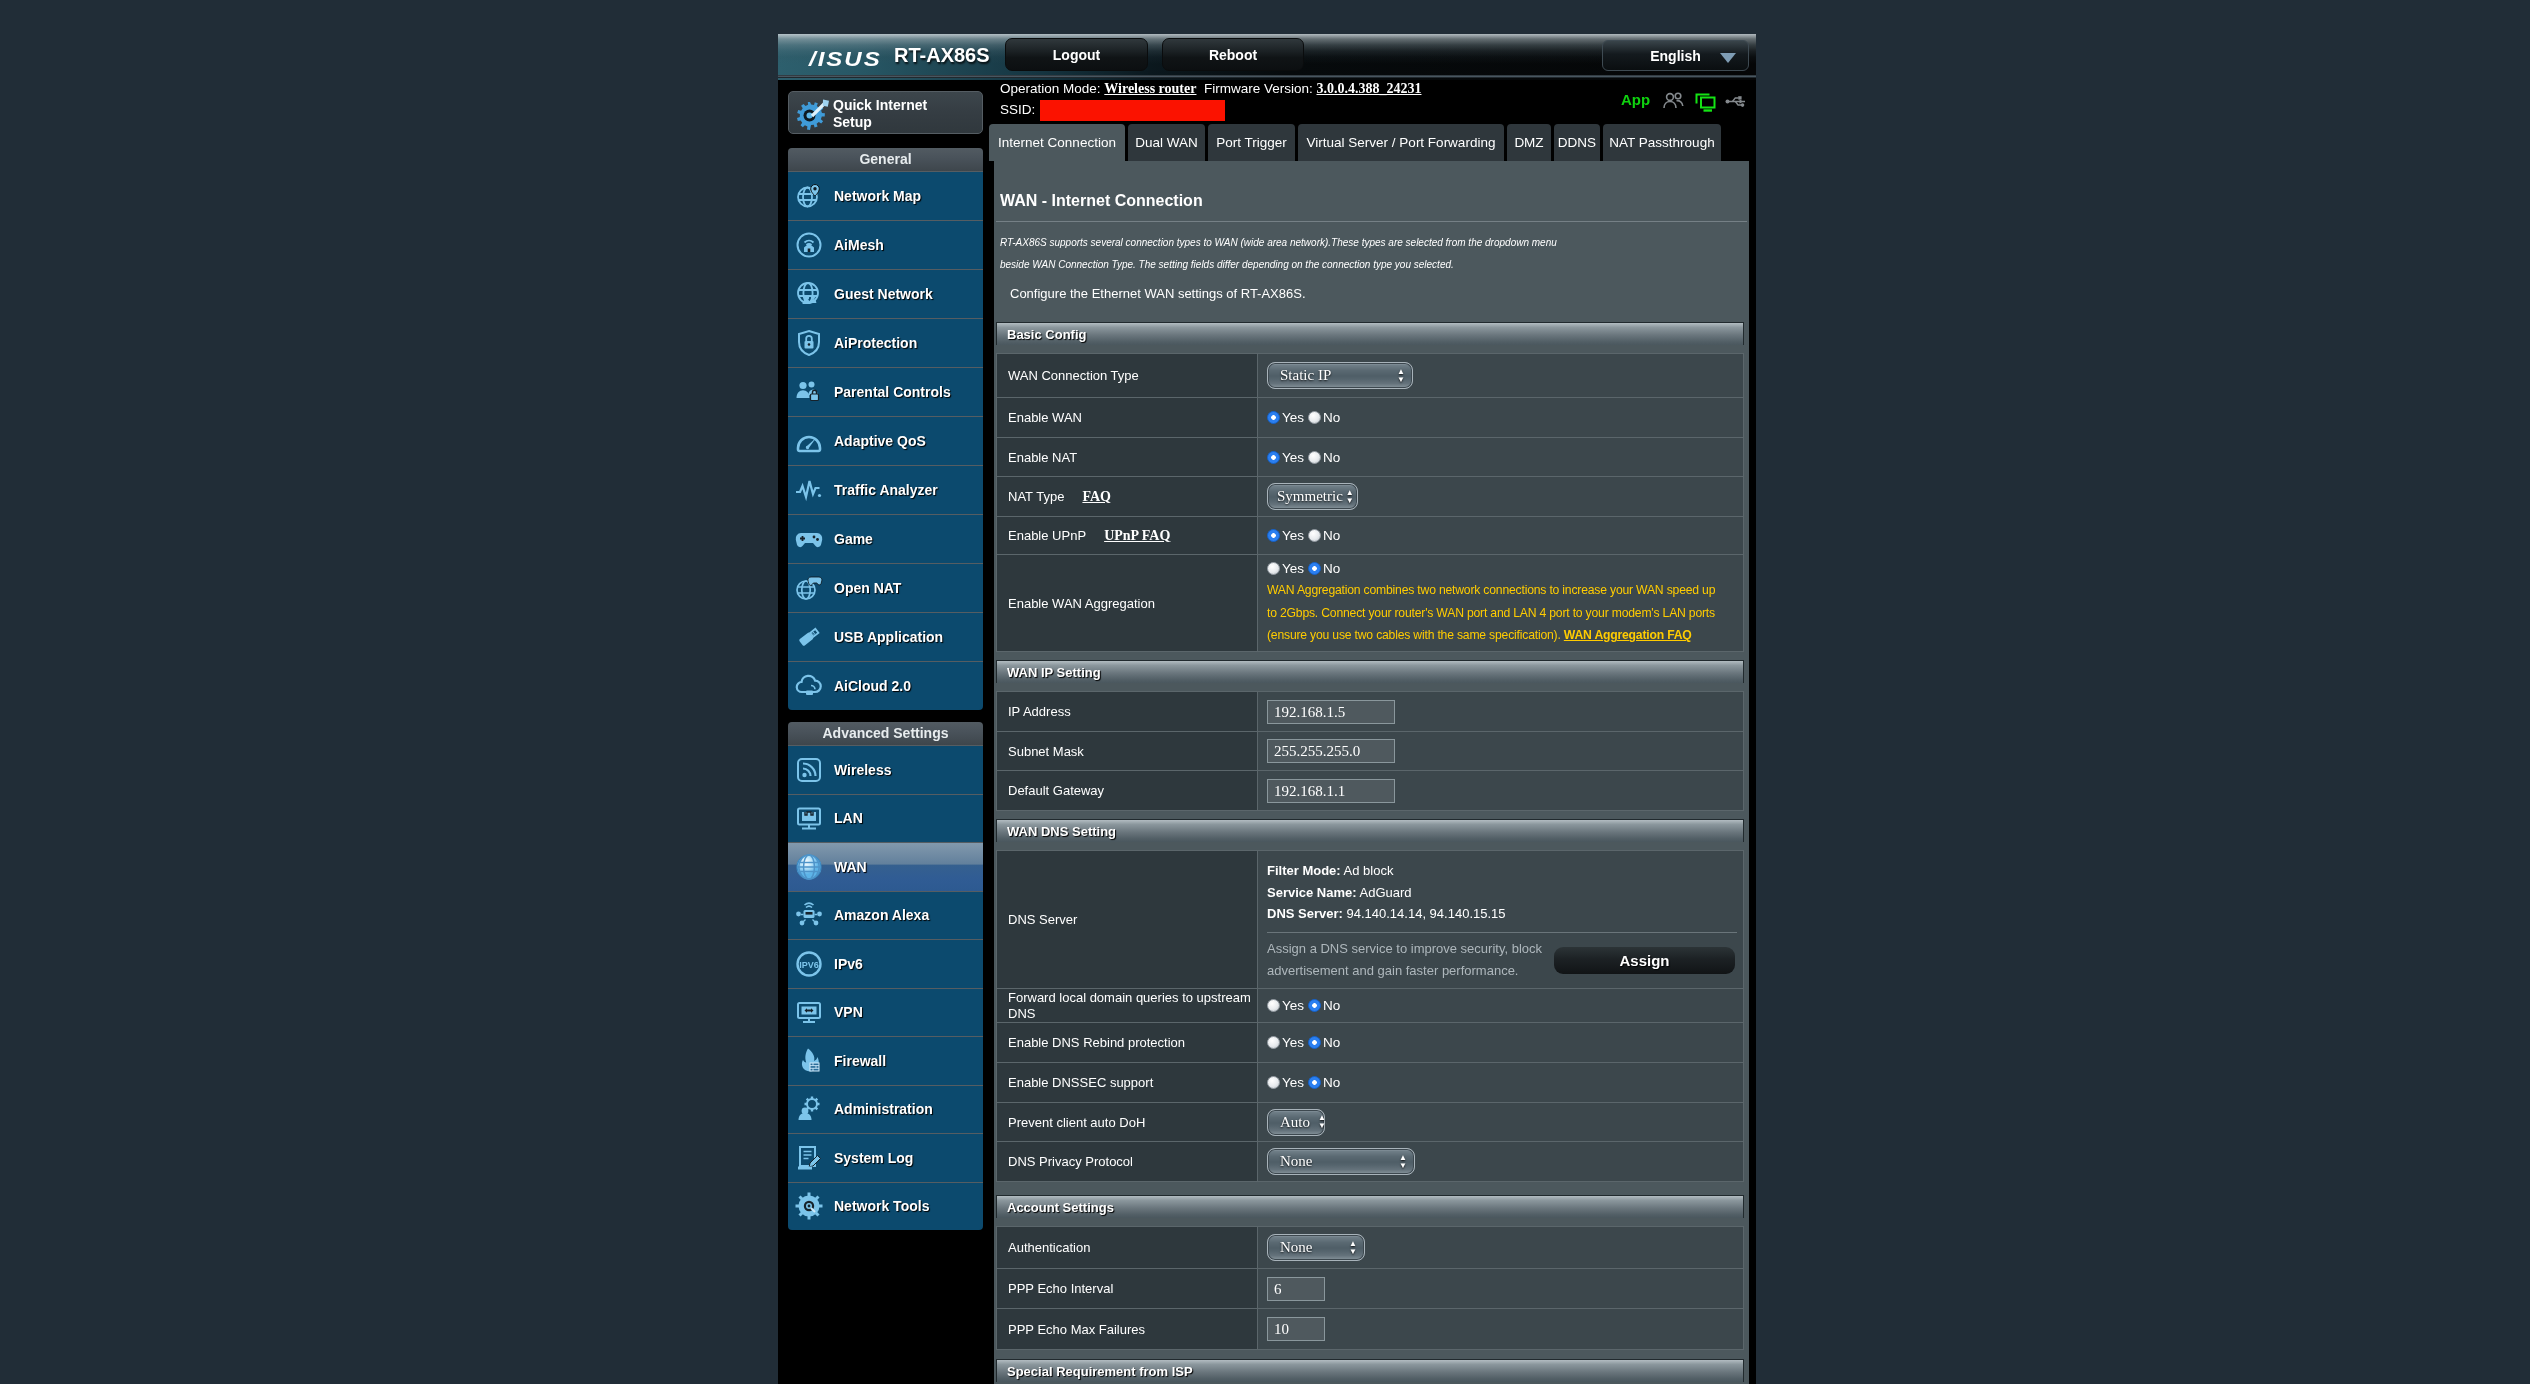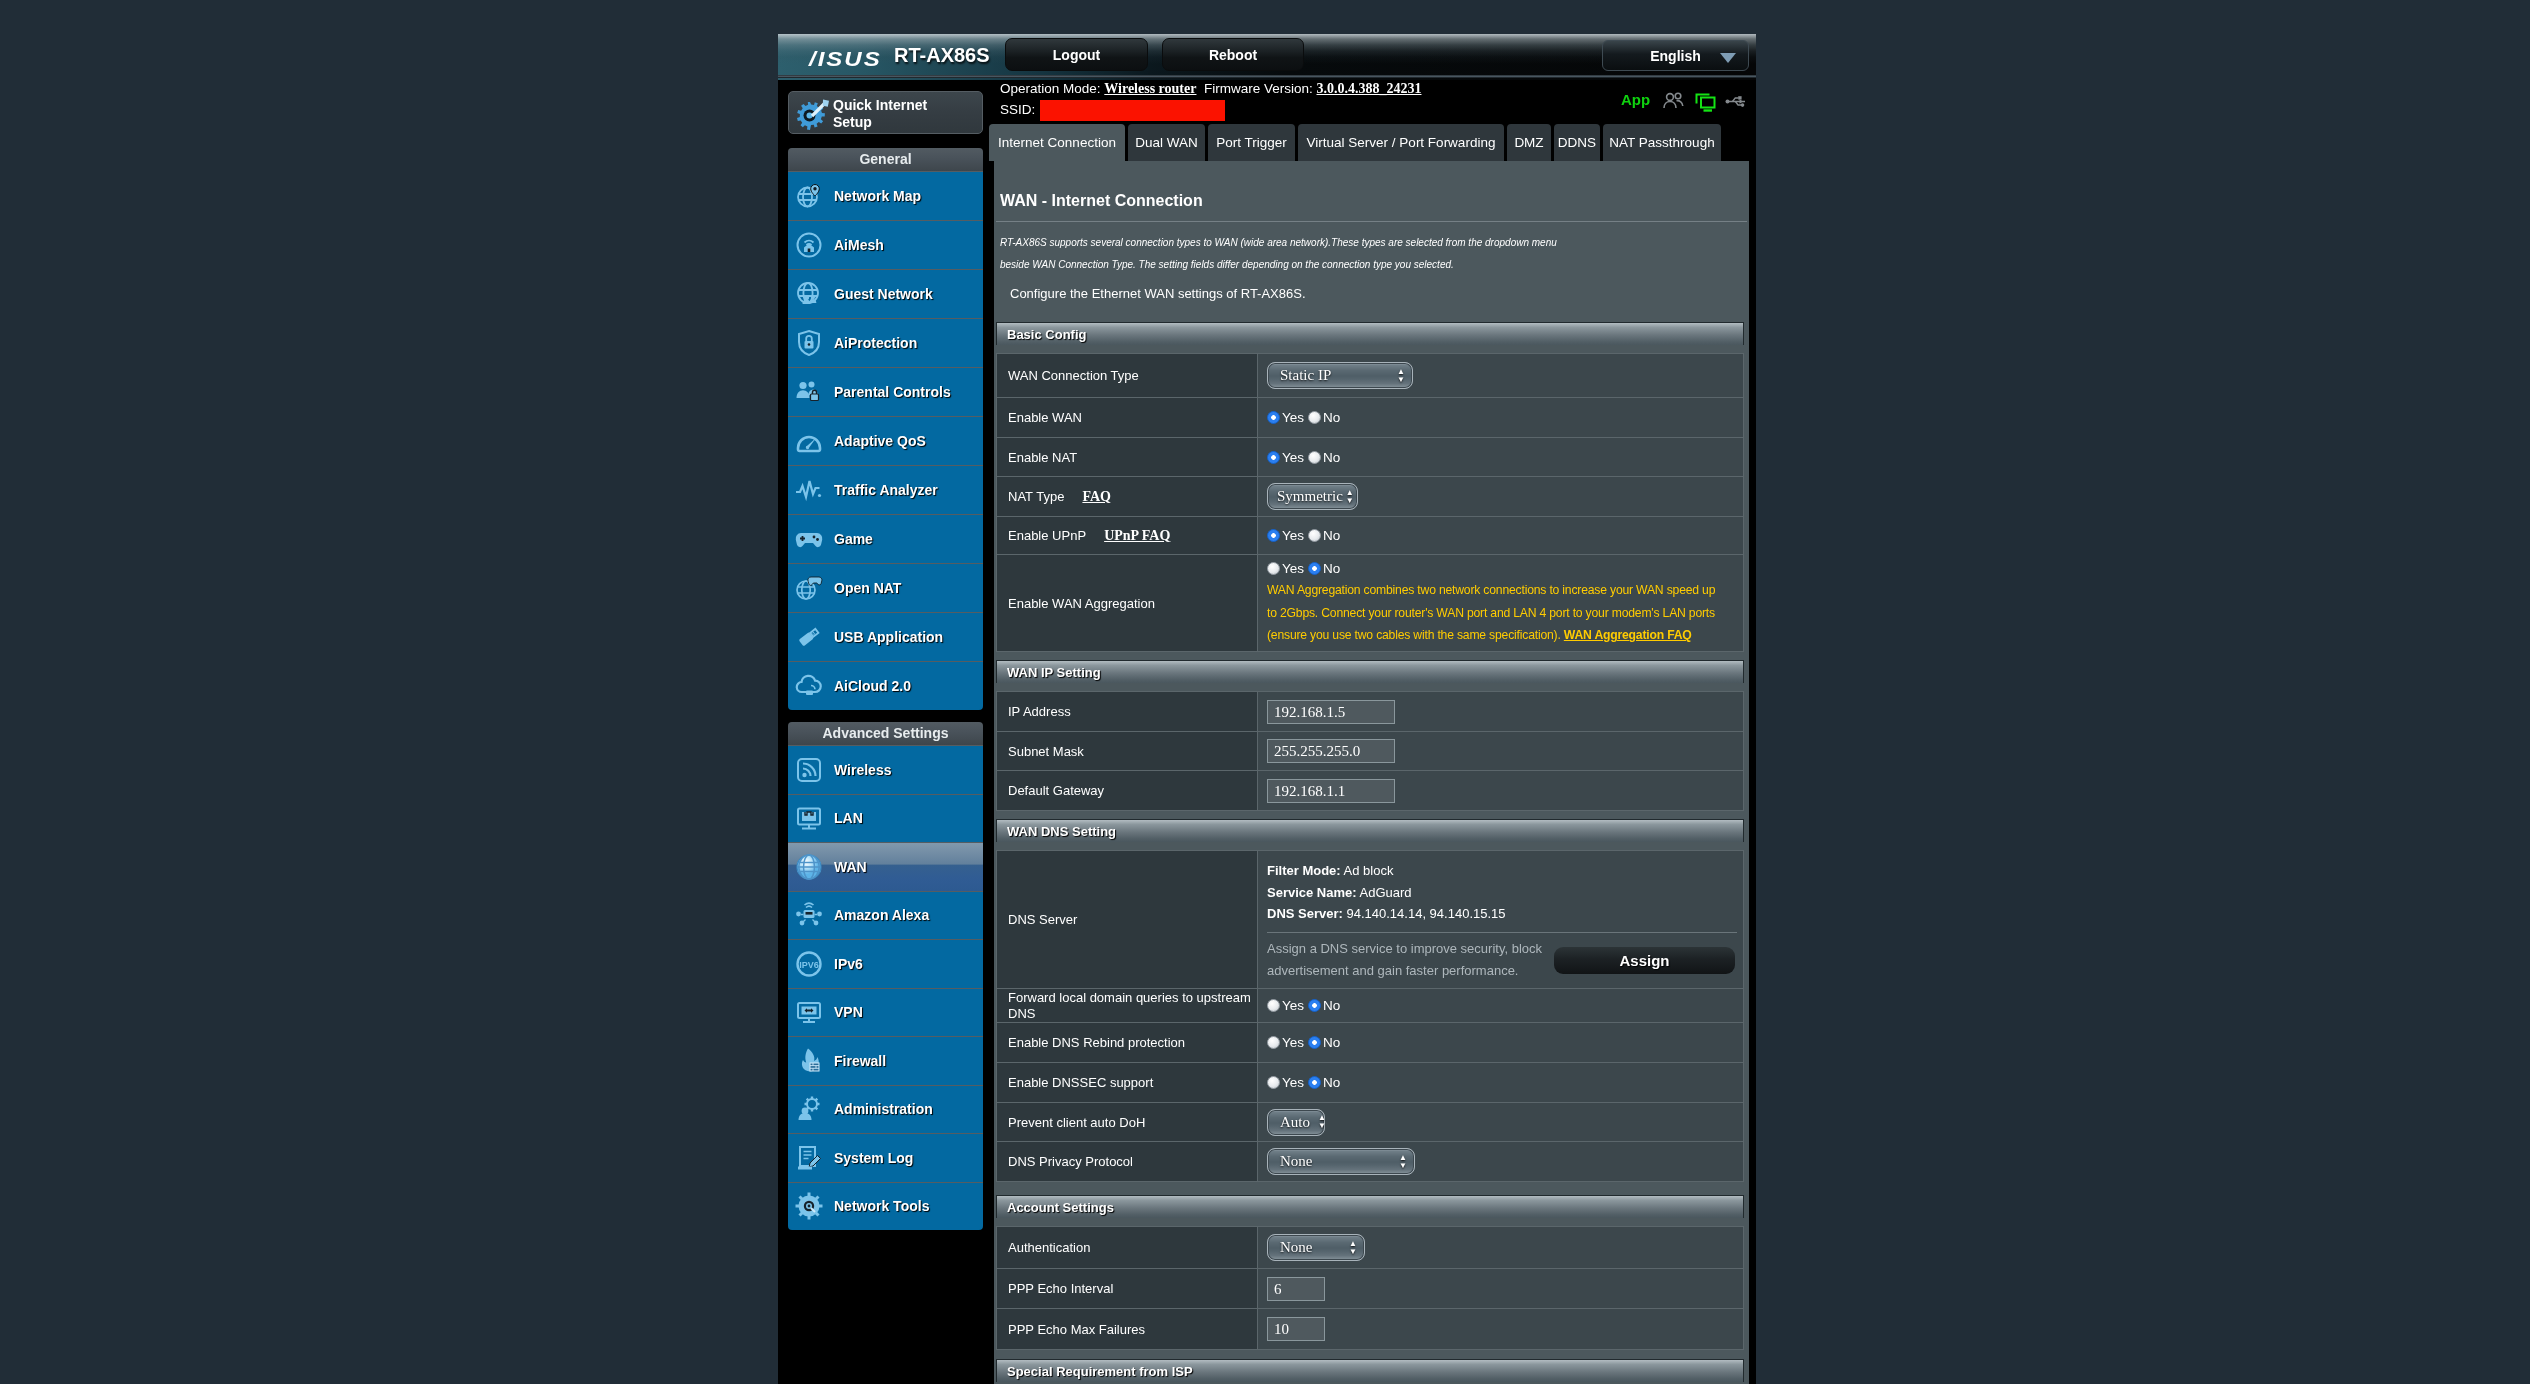--- a/index.html
+++ b/index.html
@@ -36,21 +36,21 @@
 
 .menu { position:absolute; left:10px; top:57px; width:195px; }
 .qis { position:absolute; left:0; top:0; width:195px; height:43px; border-radius:5px; background:linear-gradient(180deg,#3d464c 0%,#353d43 50%,#30383d 100%); border:1px solid #555d63; }
 .qis .txt { position:absolute; left:44px; top:5px; color:#fff; font-weight:bold; font-size:14px; line-height:17px; }
 .mhdr { width:195px; height:23px; border-radius:4px 4px 0 0; background:linear-gradient(180deg,#525b62 0%,#49525a 45%,#3e464c 100%);
   color:#e7ecee; font-weight:bold; font-size:14px; text-align:center; line-height:23px; }
 .mhdr1 { position:absolute; left:0; top:57px; }
 .mlist1 { position:absolute; left:0; top:80px; }
 .mhdr2 { position:absolute; left:0; top:631px; }
 .mlist2 { position:absolute; left:0; top:654px; }
-.mi { position:relative; width:195px; background:#0369a1; border-top:1px solid #565d62; color:#fff; font-weight:bold; font-size:14px; }
+.mi { position:relative; width:195px; background:#0c4a6e; border-top:1px solid #565d62; color:#fff; font-weight:bold; font-size:14px; }
 .mi1 { height:49px; }
 .mi2 { height:48.5px; }
 .mi .lab { position:absolute; left:46px; top:50%; transform:translateY(-50%); text-shadow:1px 1px 1px #000; }
 .mi .ic { position:absolute; left:6px; top:50%; transform:translateY(-50%); width:30px; height:30px; }
 .mi.cur { background:linear-gradient(180deg,#8299ad 0%,#62809c 44%,#35608f 46%, #305c94 75%, #2d5a91 100%); }
 .mlist1 .mi:last-child, .mlist2 .mi:last-child { border-radius:0 0 4px 4px; }
 
 
 .tabs { position:absolute; left:211px; top:90px; height:37px; }
 .tab { display:inline-block; vertical-align:top; height:37px; line-height:37px; margin-right:3px; text-align:center;

